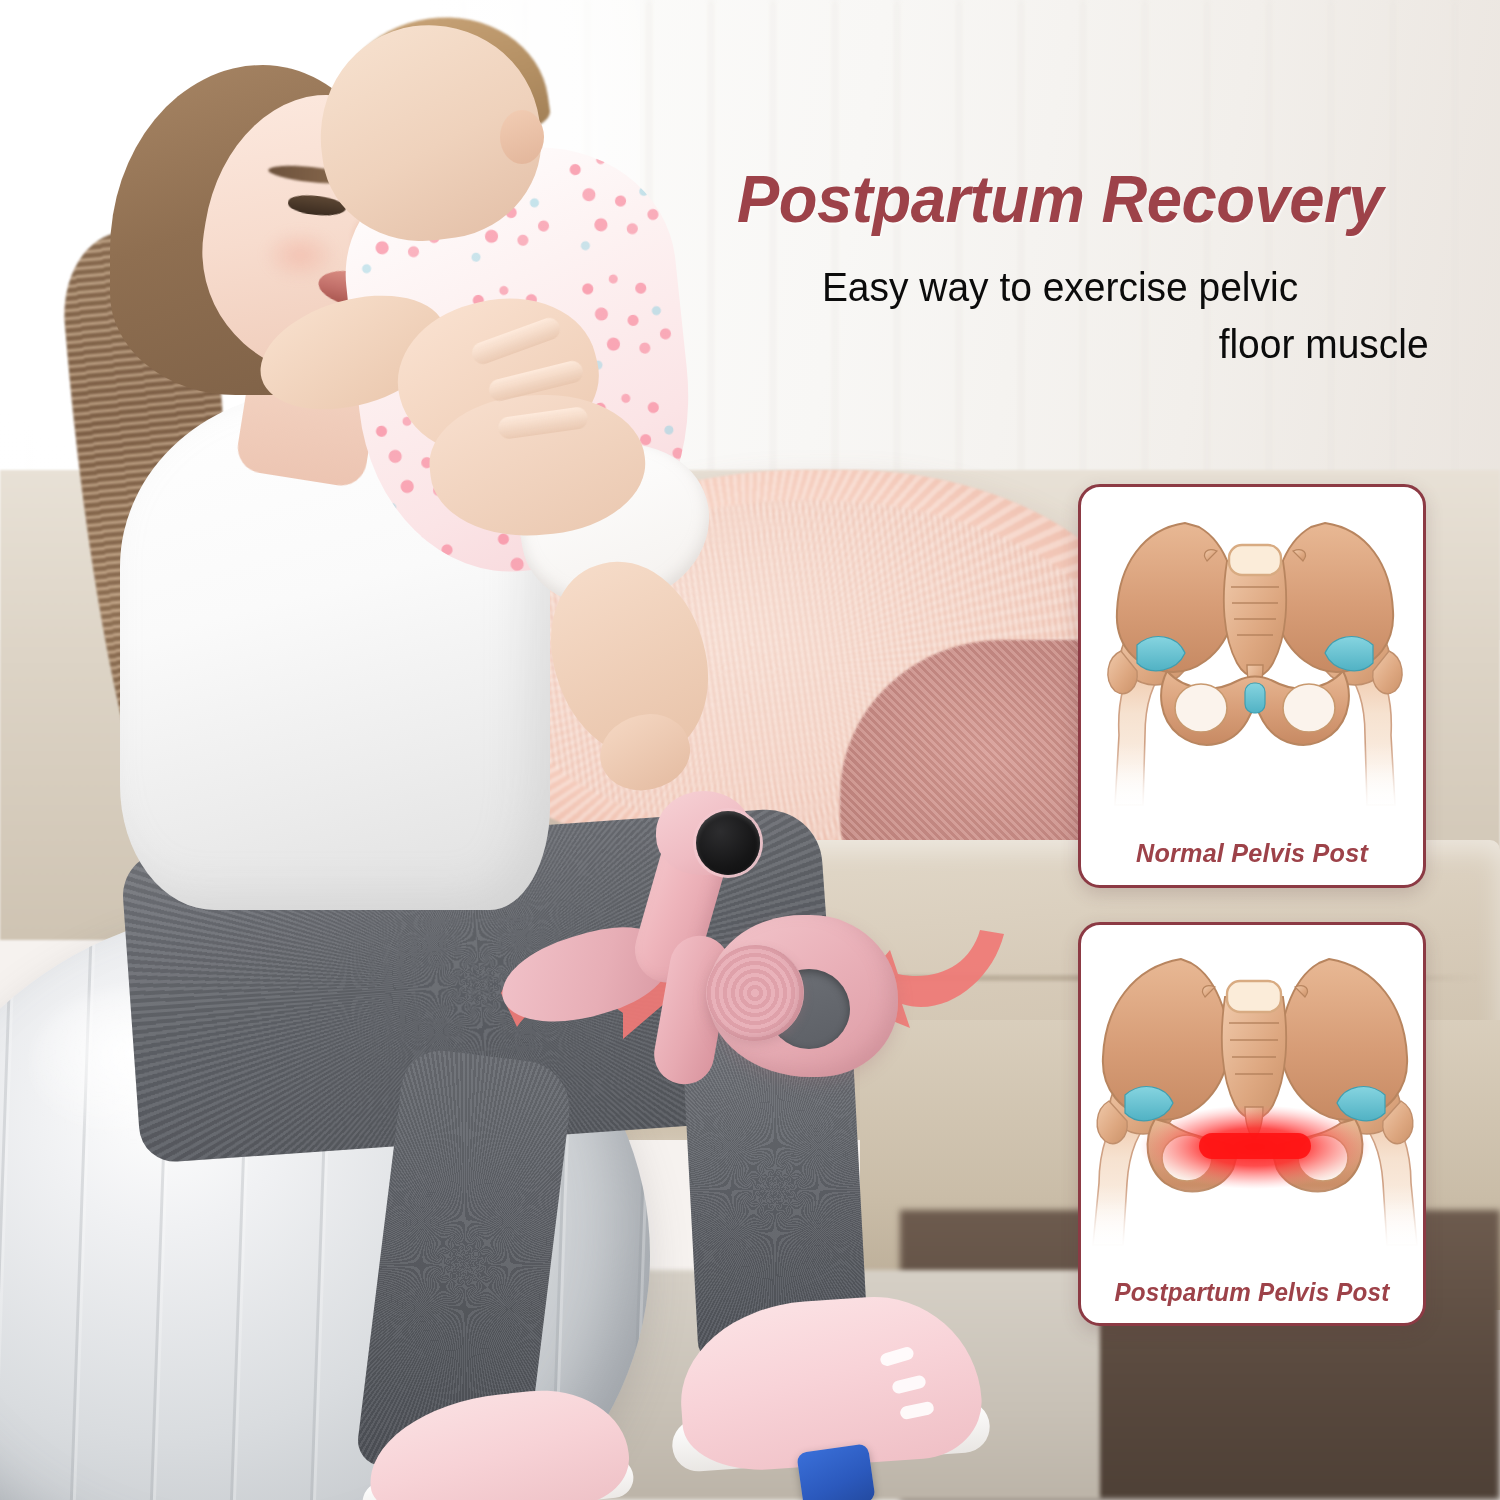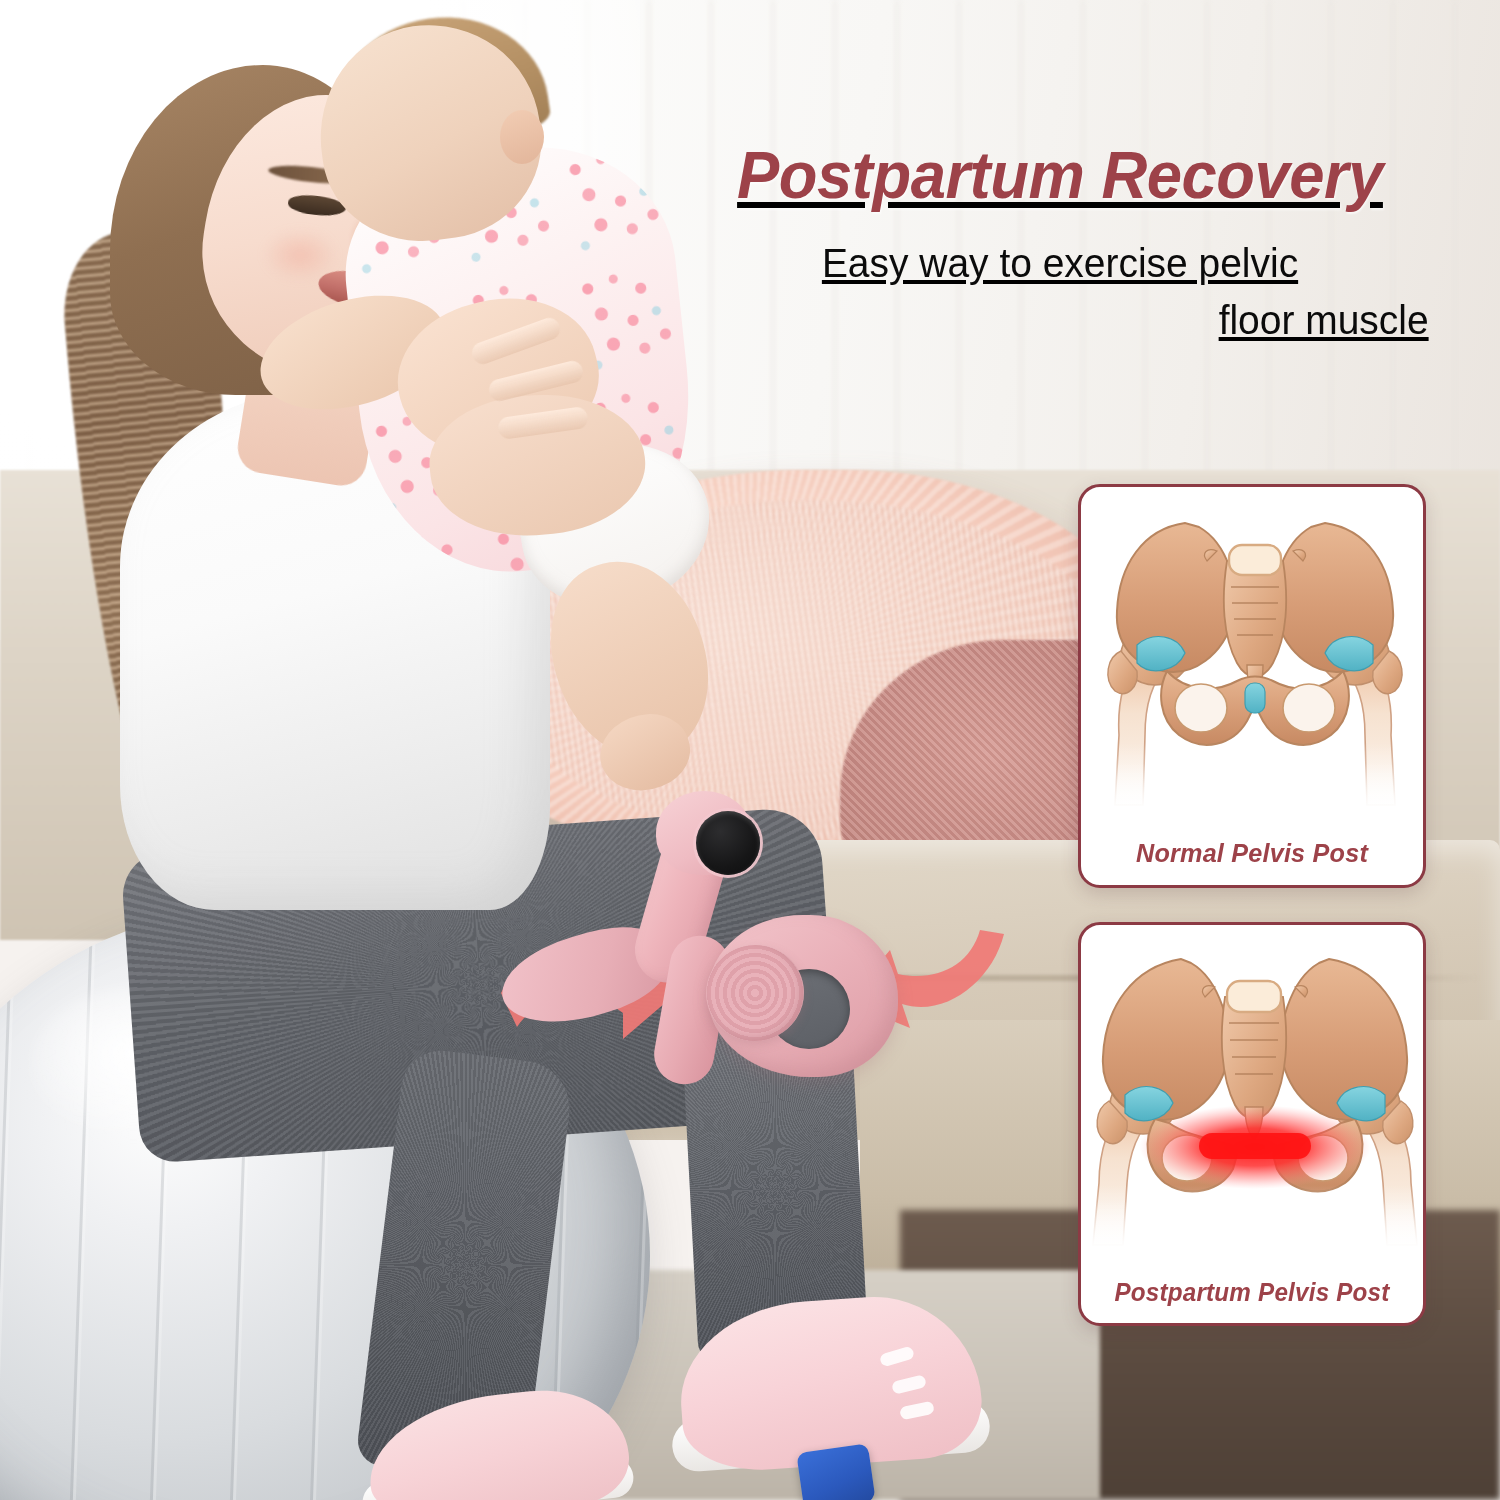--- a/index.html
+++ b/index.html
@@ -438,24 +438,23 @@
     background:linear-gradient(120deg,#f2c3ca 0%,#e7aeb6 60%,#d898a2 100%);
     transform:rotate(-16deg);
   }
 
   
   .arrow { position:absolute; }
   .arrow svg { display:block; }
 
   
   .headline-block {
-    position:absolute; left:660px; top:142px; width:800px;
+    position:absolute; left:660px; top:166px; width:800px;
     text-align:center;
     pointer-events:none;
-    text-decoration:underline;
   }
   .headline {
     font-family:"Liberation Sans","DejaVu Sans",sans-serif;
     font-weight:bold;
     font-style:italic;
     font-size:66px;
     line-height:1.02;
     letter-spacing:-0.5px;
     color:#9d4249;
     text-shadow:1px 2px 2px rgba(255,255,255,.65);

